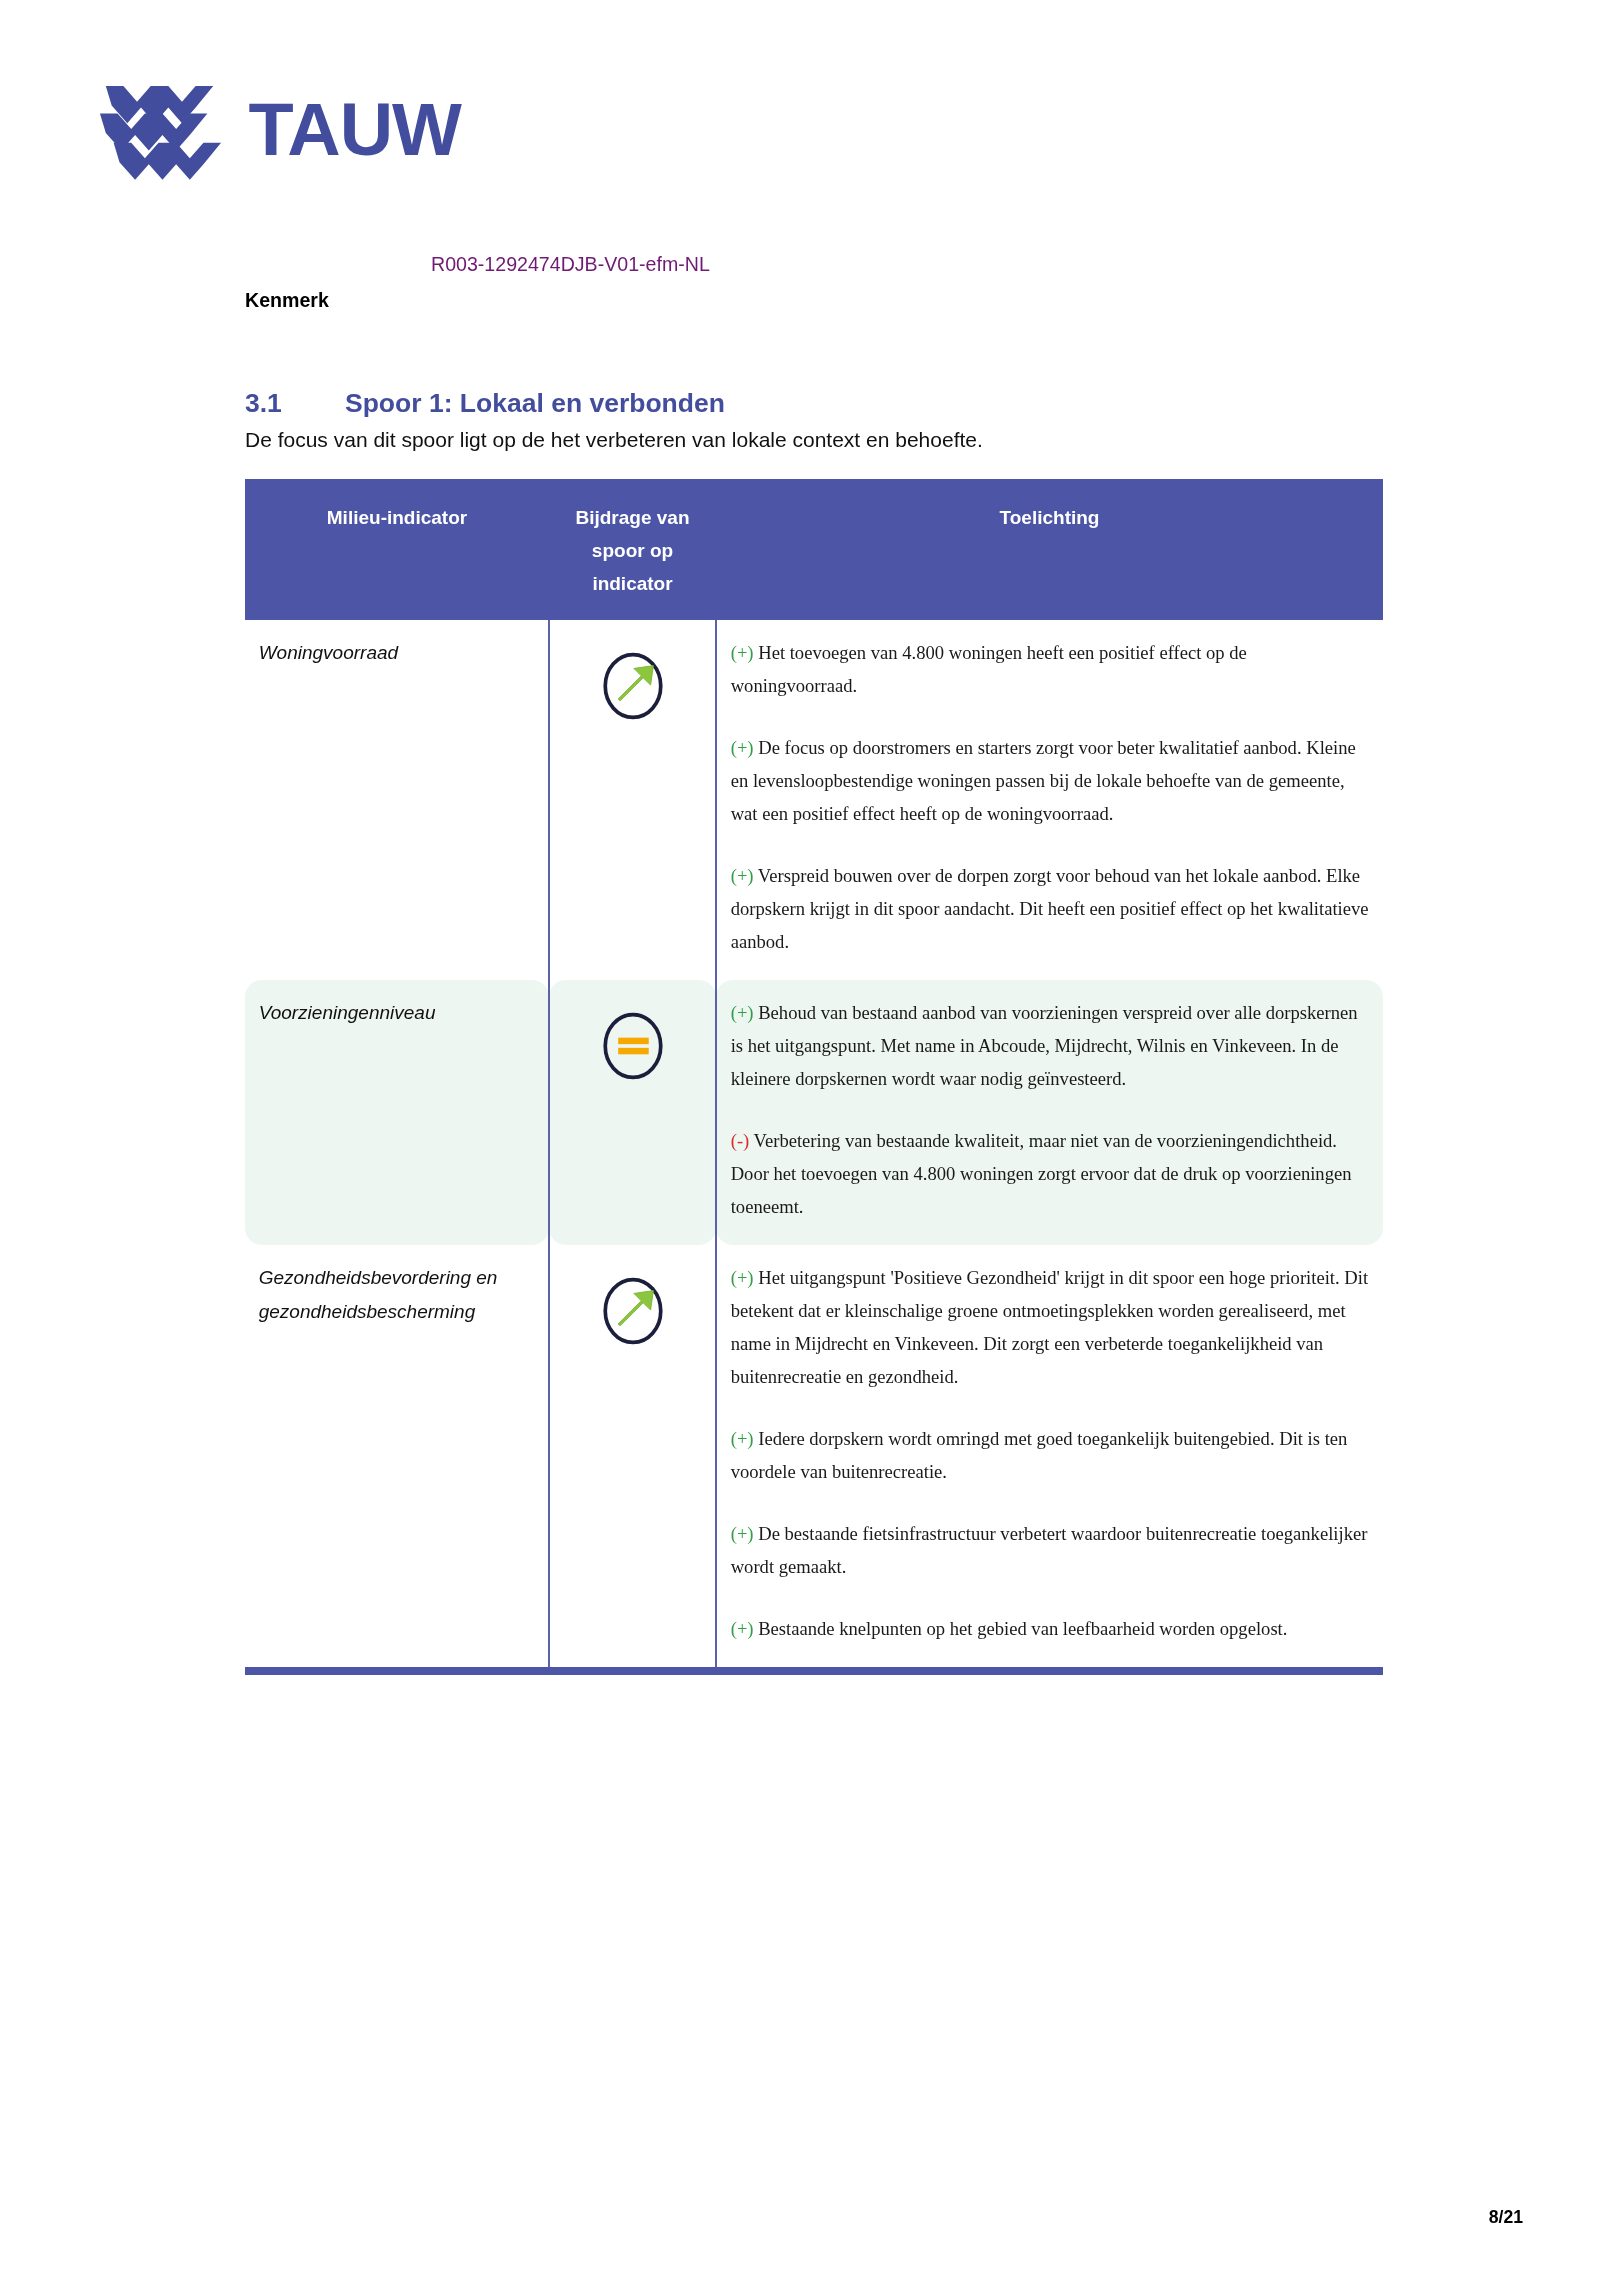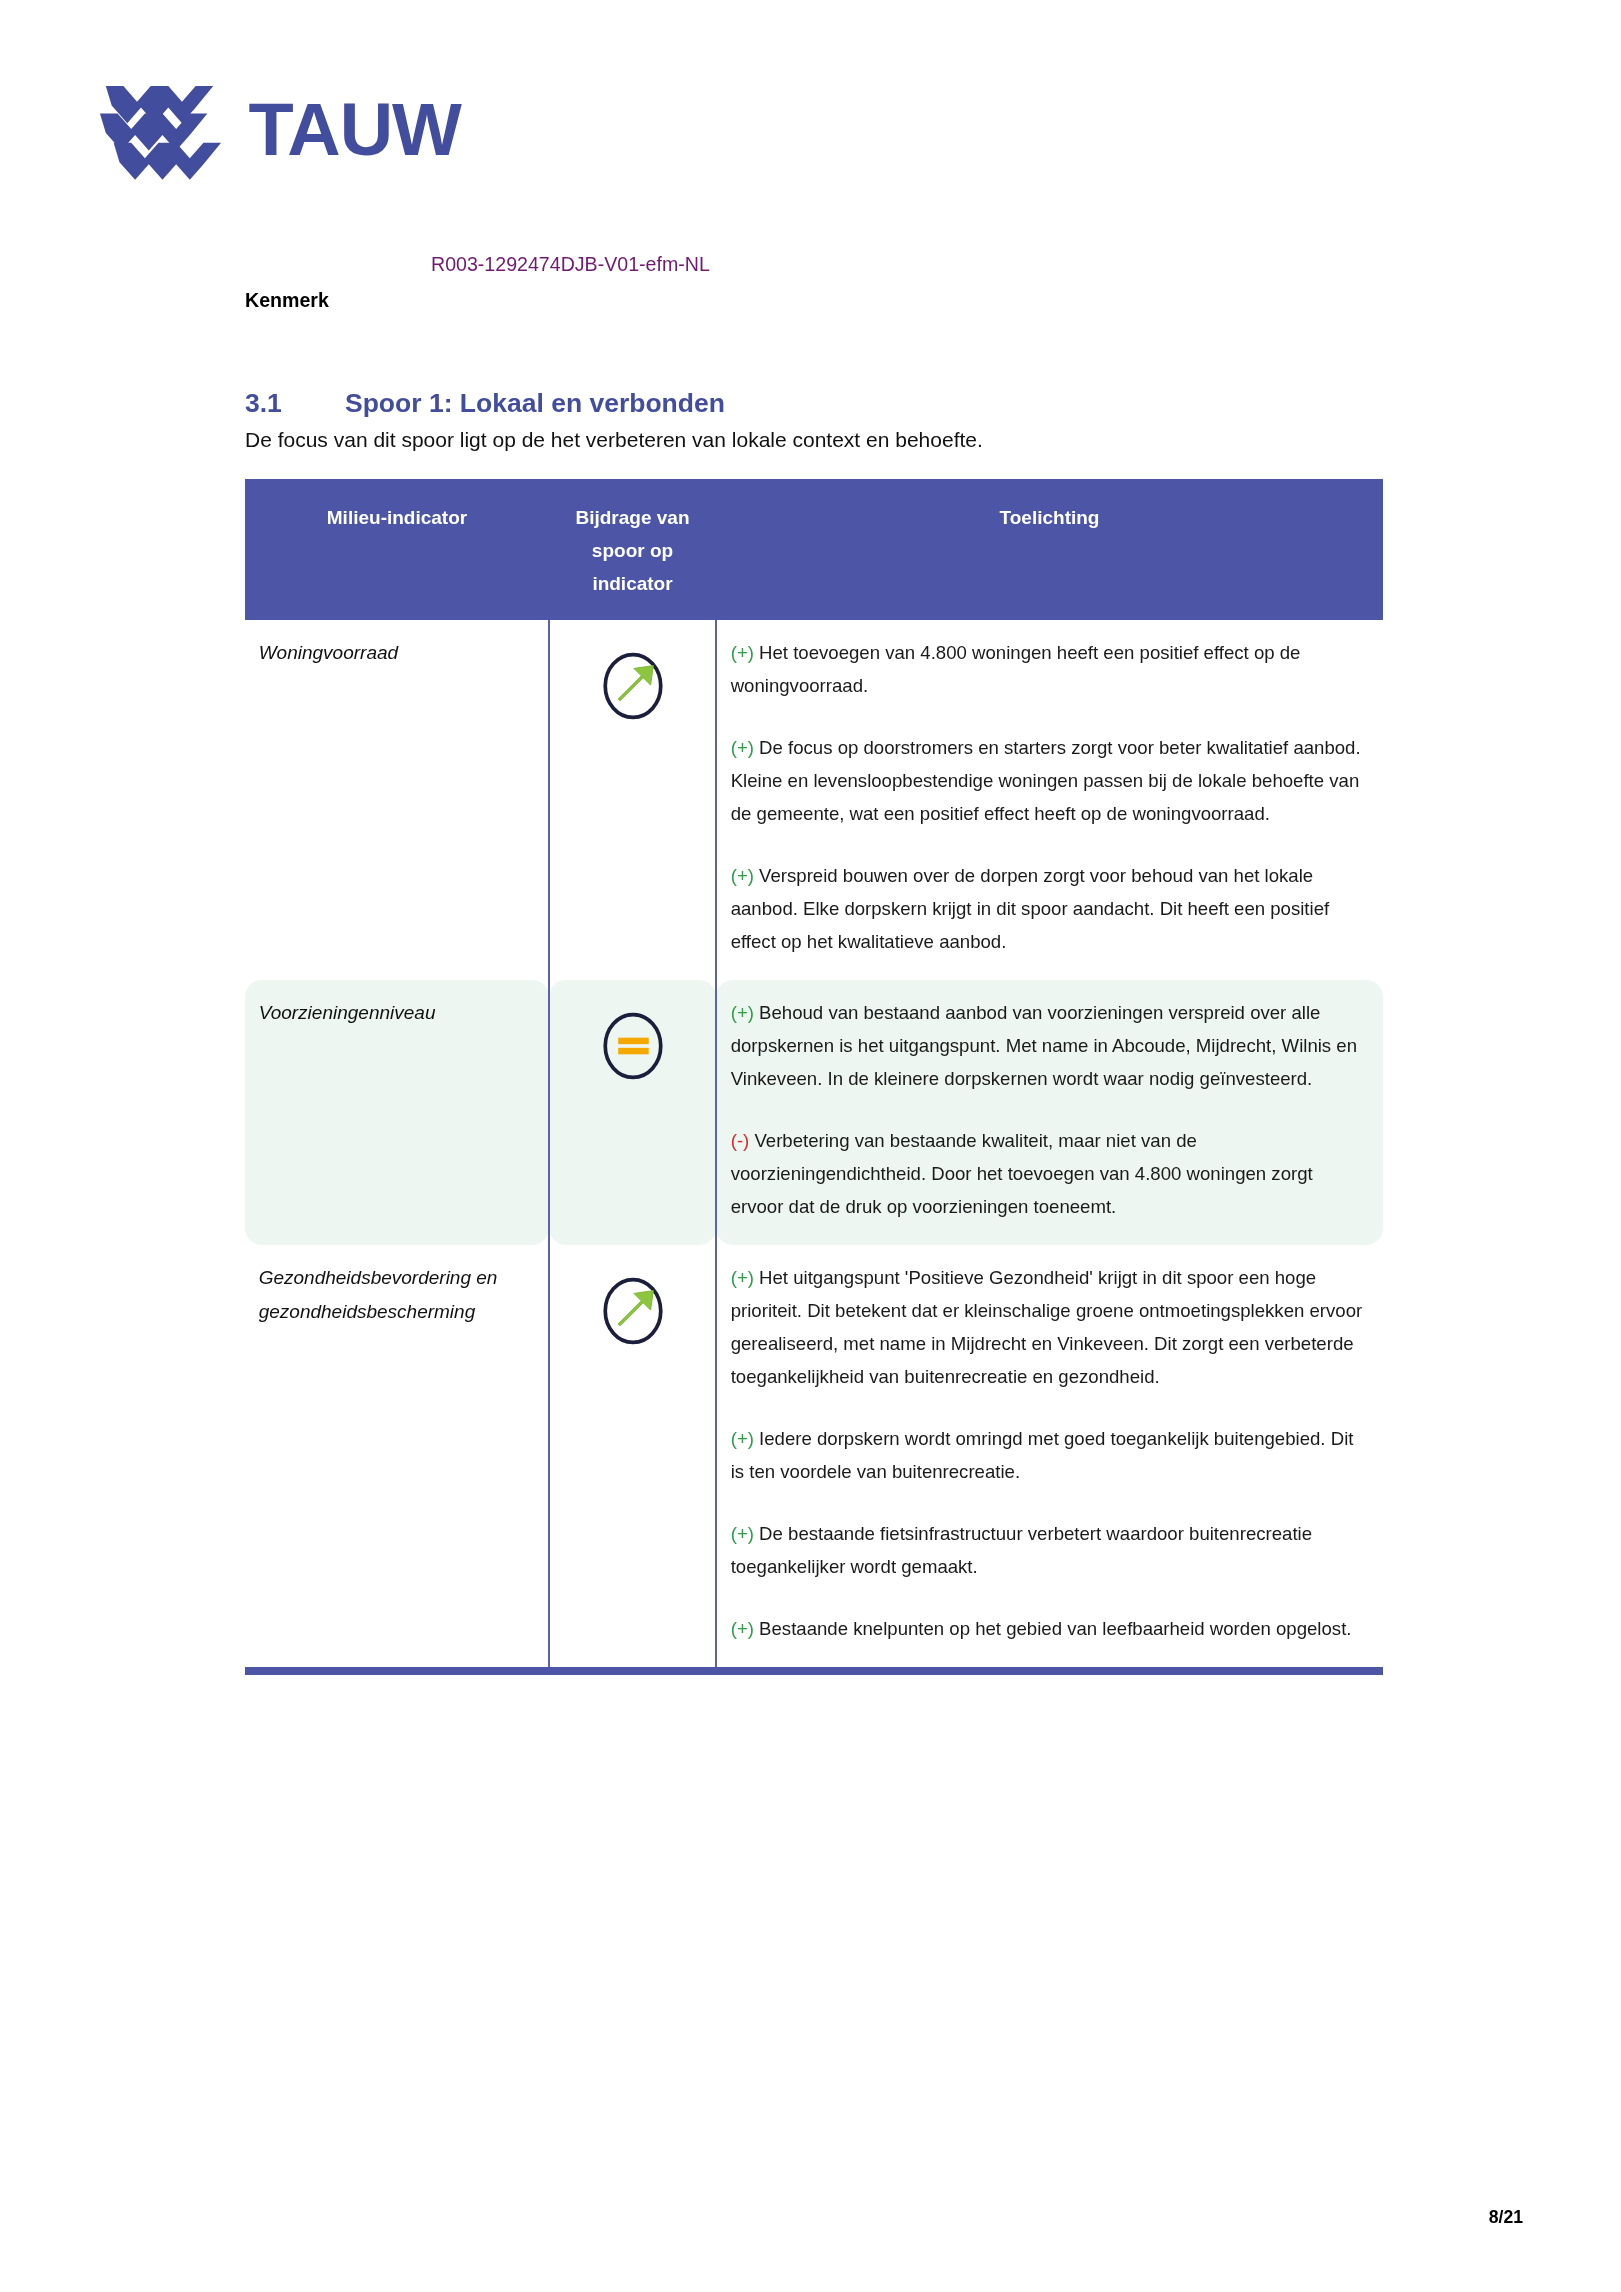--- a/index.html
+++ b/index.html
@@ -109,21 +109,21 @@
     font-size: 19px;
     line-height: 1.82;
     color: #111;
   }
 
   .cell-bijdrage {
     text-align: center;
     padding-top: 29px !important;
   }
 
-  .para { margin: 0 0 29px 0; }
+  .para { margin: 0 0 29px 0; font-family: Liberation Serif, serif; }
   .para:last-child { margin-bottom: 0; }
   .sign-pos { color: #2f9e44; }
   .sign-neg { color: #d82b2b; }
 
   
   .ind-icon { width: 74px; height: 74px; display: inline-block; }
 
   
   .page-footer {
     position: absolute;
@@ -213,21 +213,21 @@
         <div class="indicator-name">Gezondheidsbevordering en gezondheidsbescherming</div>
       </td>
       <td class="cell-bijdrage">
         <svg class="ind-icon" viewBox="0 0 80 80">
           <ellipse cx="40" cy="40" rx="30" ry="34" fill="none" stroke="#1b1f3b" stroke-width="4"></ellipse>
           <path d="M24 54 L49 29 L41 21 L62 18 L59 39 L51 31 L26 56 Z" fill="#8cc63f"></path>
           <path d="M24 54 L49 29 L41 21 L62 18 L59 39 L51 31 L26 56 Z" fill="none" stroke="#7ab32f" stroke-width="1"></path>
         </svg>
       </td>
       <td>
-        <p class="para"><span class="sign-pos">(+)</span><span> Het uitgangspunt 'Positieve Gezondheid' krijgt in dit spoor een hoge prioriteit. Dit betekent dat er kleinschalige groene ontmoetingsplekken ervoor gerealiseerd, met name in Mijdrecht en Vinkeveen. Dit zorgt een verbeterde toegankelijkheid van buitenrecreatie en gezondheid.</span></p>
+        <p class="para"><span class="sign-pos">(+)</span><span> Het uitgangspunt 'Positieve Gezondheid' krijgt in dit spoor een hoge prioriteit. Dit betekent dat er kleinschalige groene ontmoetingsplekken worden gerealiseerd, met name in Mijdrecht en Vinkeveen. Dit zorgt een verbeterde toegankelijkheid van buitenrecreatie en gezondheid.</span></p>
         <p class="para"><span class="sign-pos">(+)</span><span> Iedere dorpskern wordt omringd met goed toegankelijk buitengebied. Dit is ten voordele van buitenrecreatie.</span></p>
         <p class="para"><span class="sign-pos">(+)</span><span> De bestaande fietsinfrastructuur verbetert waardoor buitenrecreatie toegankelijker wordt gemaakt.</span></p>
         <p class="para"><span class="sign-pos">(+)</span><span> Bestaande knelpunten op het gebied van leefbaarheid worden opgelost.</span></p>
       </td>
     </tr>
 
   </tbody>
 </table>
 
 <div class="page-footer">8/21</div>

